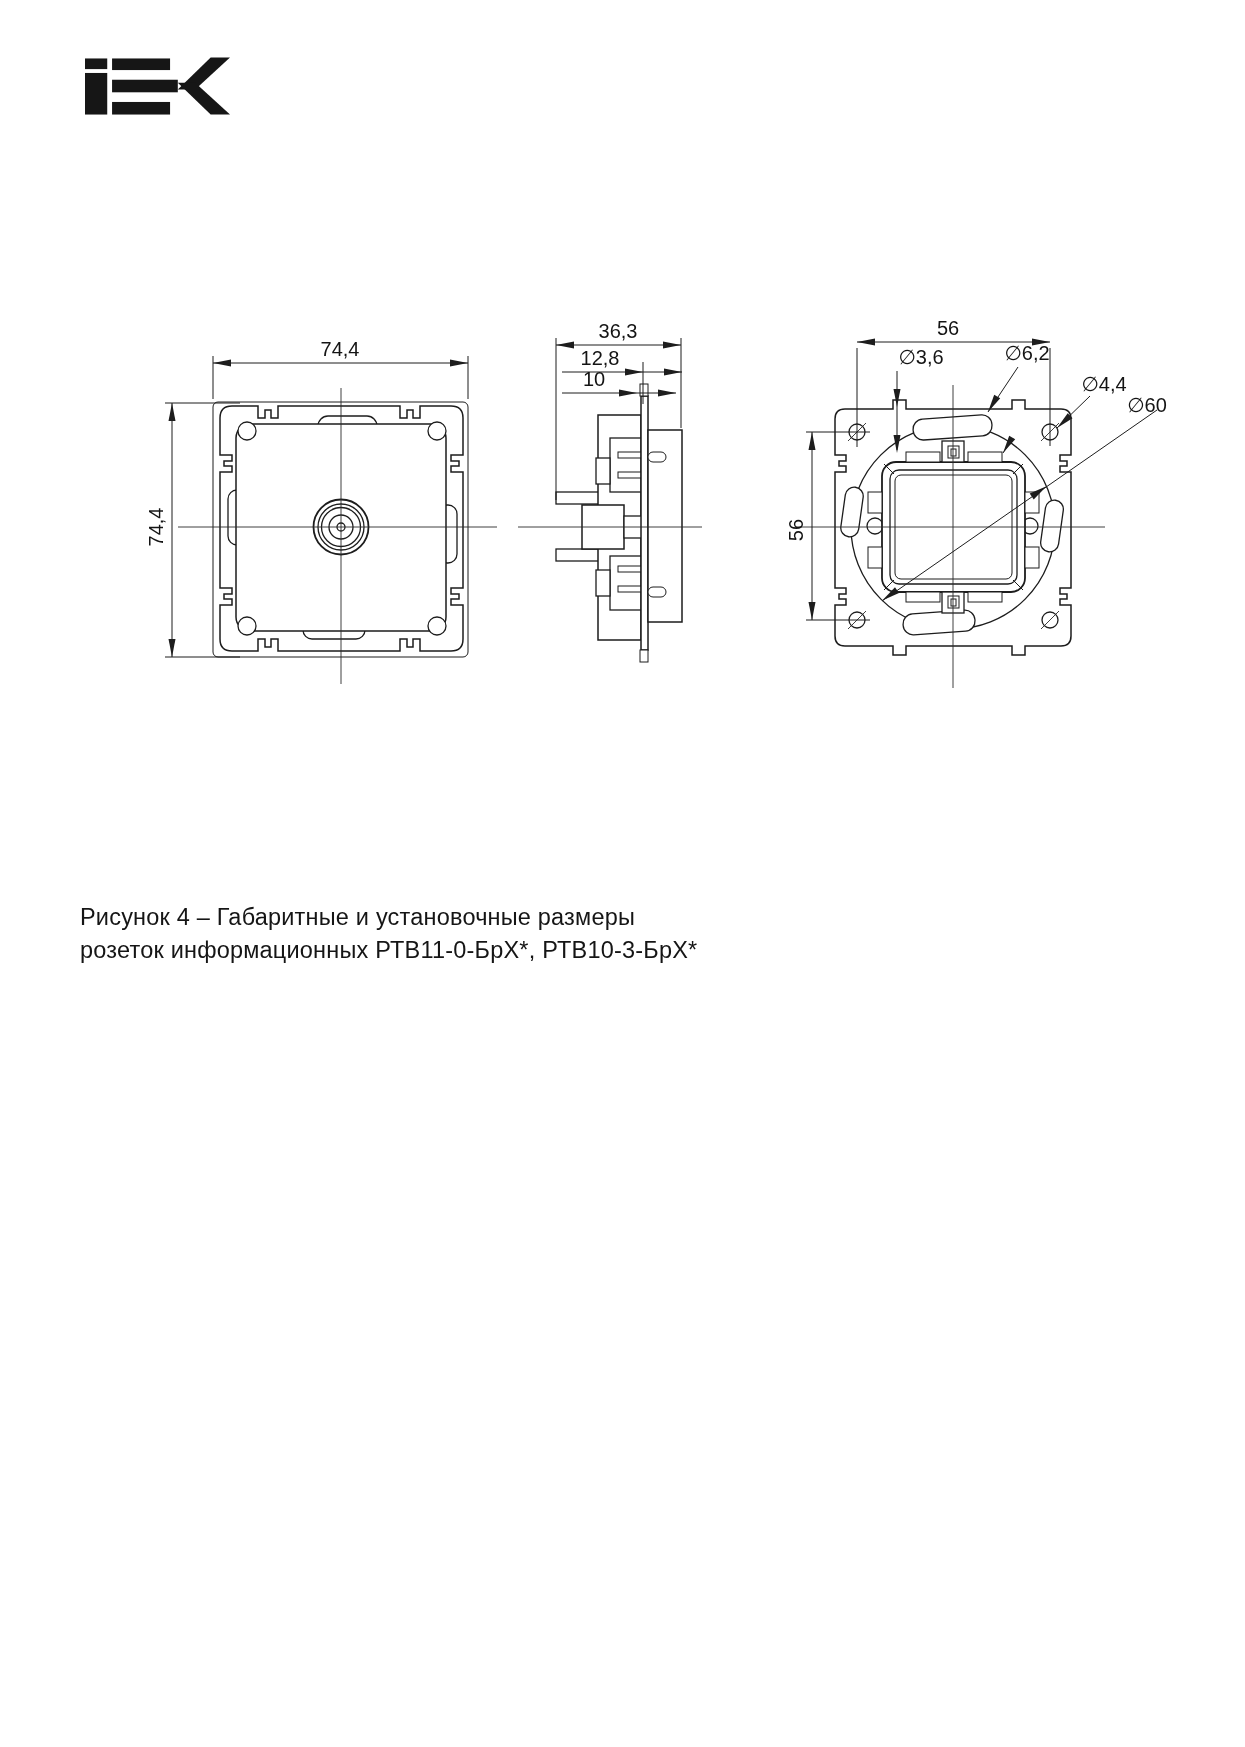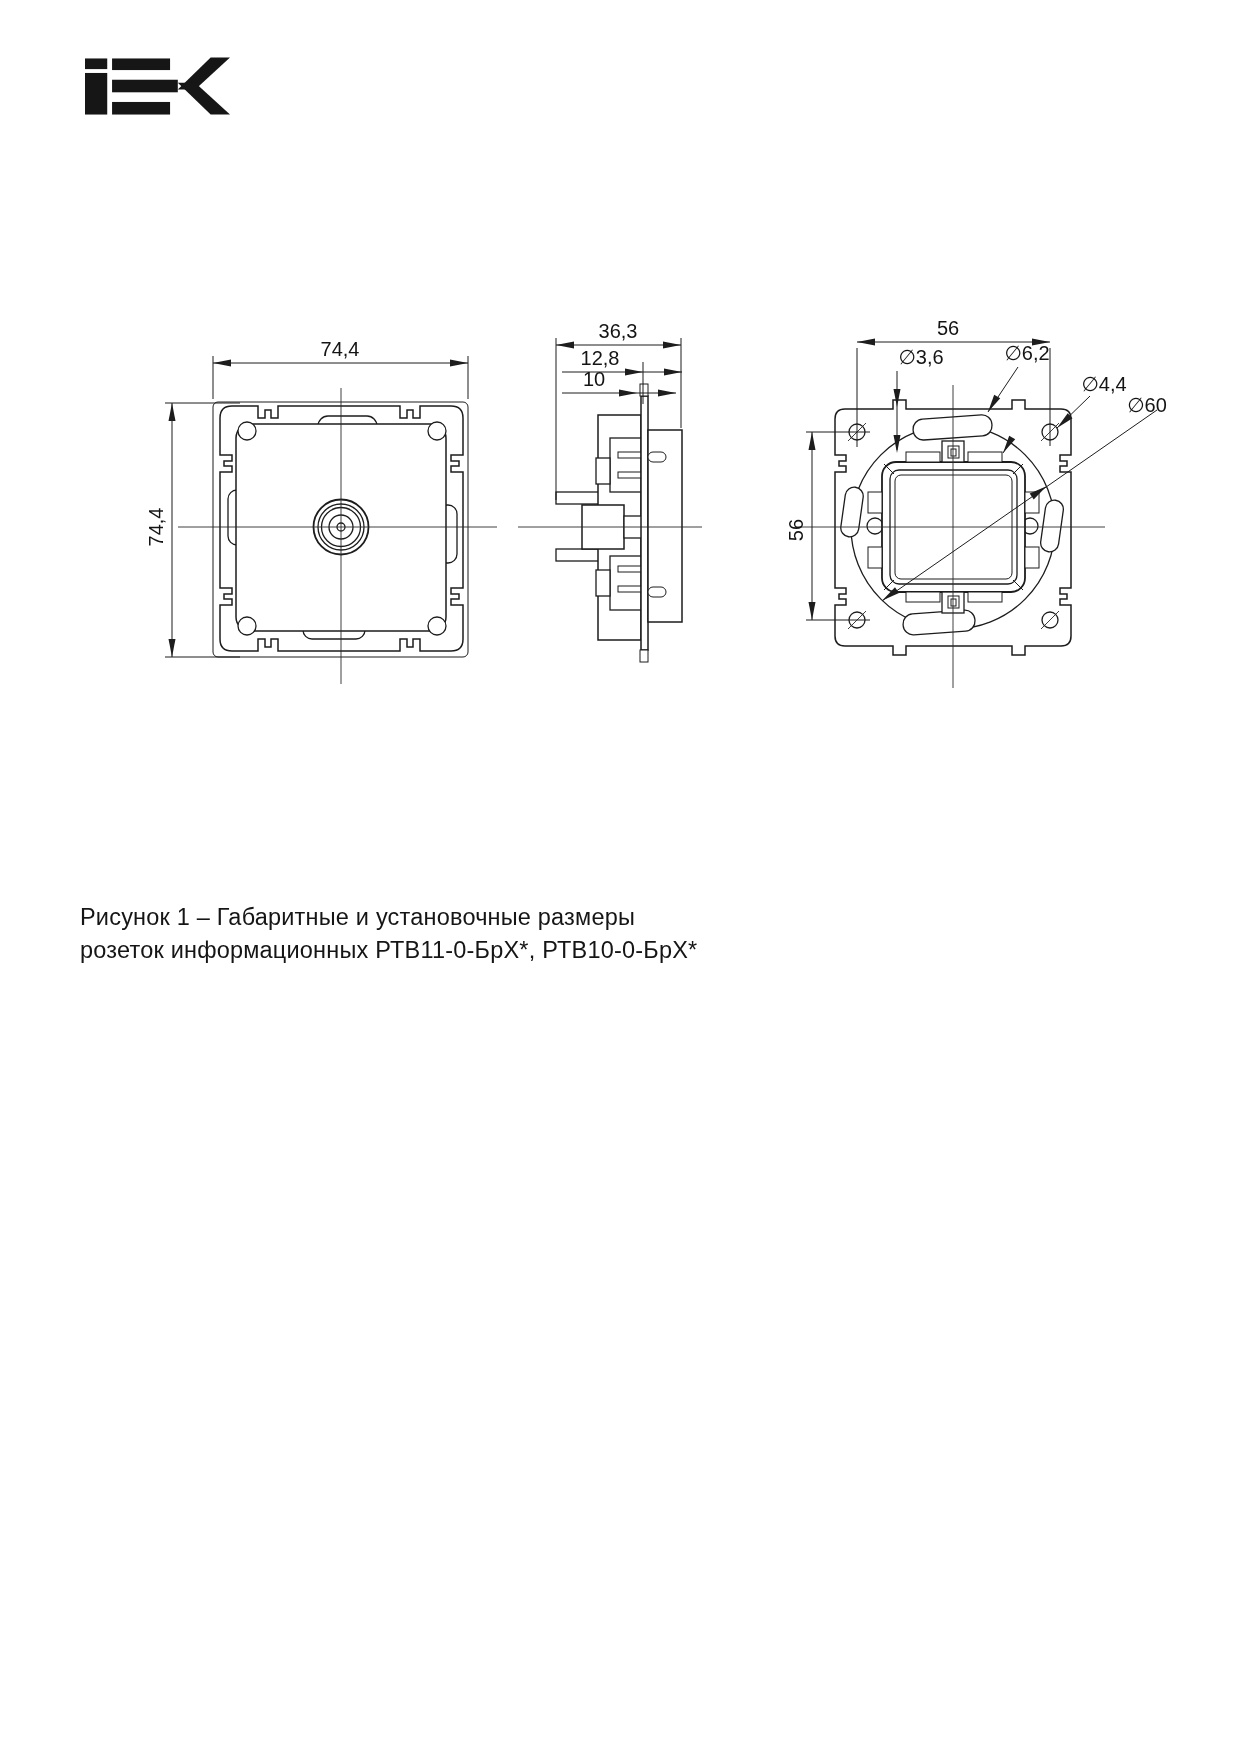--- a/index.html
+++ b/index.html
@@ -232,17 +232,17 @@
       <text class="dim-text" x="1104" y="391" text-anchor="middle">∅4,4</text>
 
       <line class="ink thin" x1="882" y1="601" x2="1157" y2="410"></line>
       <polygon class="arr" points="882.2,600.4 899,593 895,587.2"></polygon>
       <polygon class="arr" points="1046.5,486.2 1033.7,499.4 1029.7,493.6"></polygon>
       <text class="dim-text" x="1147" y="412" text-anchor="middle">∅60</text>
     </g>
   </svg>
 
   <div id="caption">
-    <div>Рисунок 1 – Габаритные и установочные размеры</div>
-    <div>розеток информационных РТВ11-0-БрХ*, РТВ10-0-БрХ*</div>
+    <div>Рисунок 4 – Габаритные и установочные размеры</div>
+    <div>розеток информационных РТВ11-0-БрХ*, РТВ10-3-БрХ*</div>
   </div>
 
 </div>
 
 </body></html>

